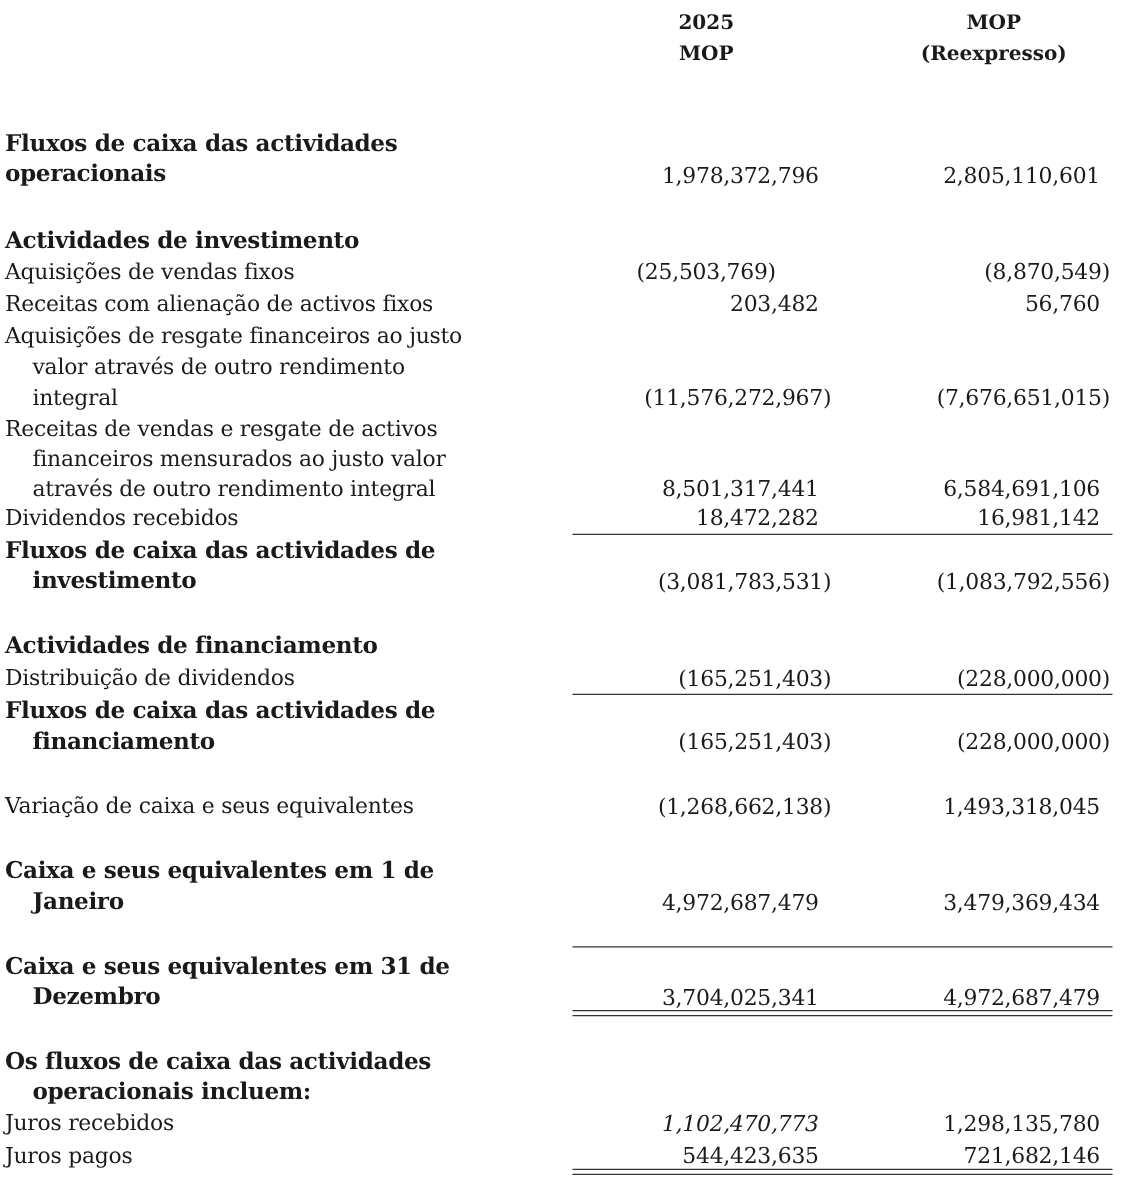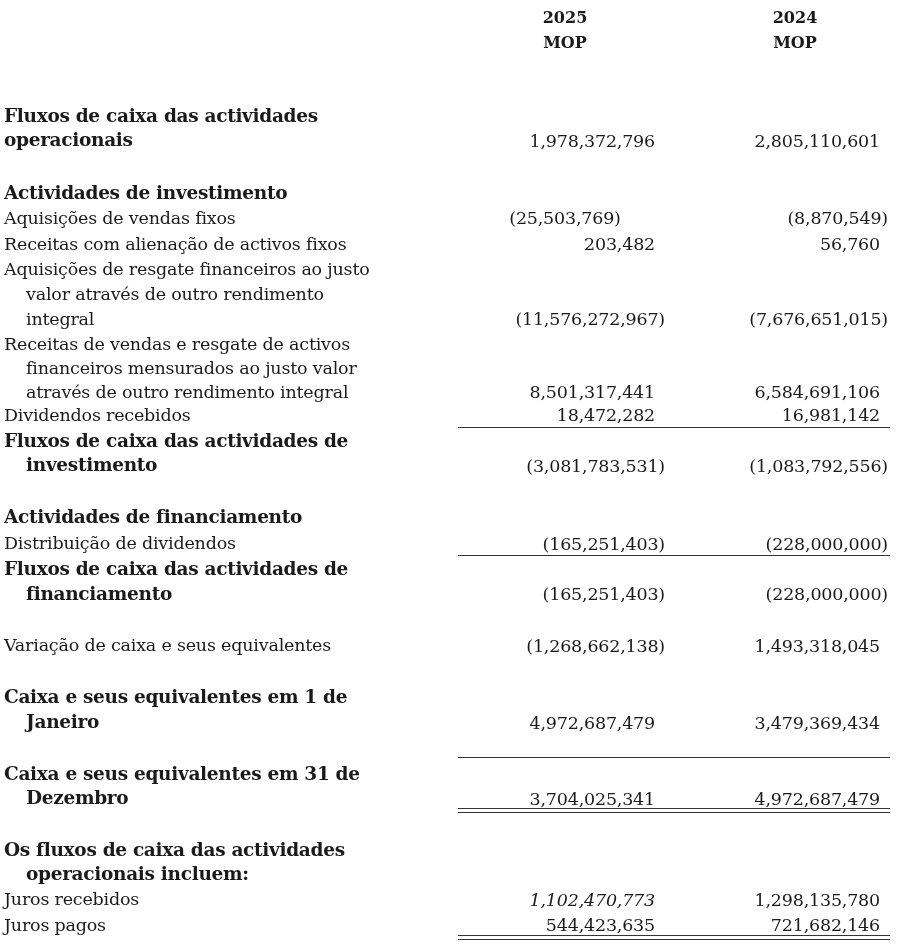--- a/index.html
+++ b/index.html
@@ -61,22 +61,22 @@
     }
   </style>
 </head>
 <body>
 
 <div class="abs hdr" style="left:500px; top:5px; width:130px;">
   <div>2025</div>
   <div>MOP</div>
 </div>
 <div class="abs hdr" style="left:720px; top:5px; width:150px;">
-  <div>2024</div>
   <div>MOP</div>
+  <div>(Reexpresso)</div>
 </div>
 
 <div class="lbl b" style="top:104px;">Fluxos de caixa das actividades</div>
 <div class="lbl b" style="top:128px;">operacionais</div>
 <div class="num c1" style="top:129px;">1,978,372,796</div>
 <div class="num c2" style="top:129px;">2,805,110,601</div>
 
 <div class="lbl b" style="top:181px;">Actividades de investimento</div>
 
 <div class="lbl" style="top:206px;">Aquisições de vendas fixos</div>

